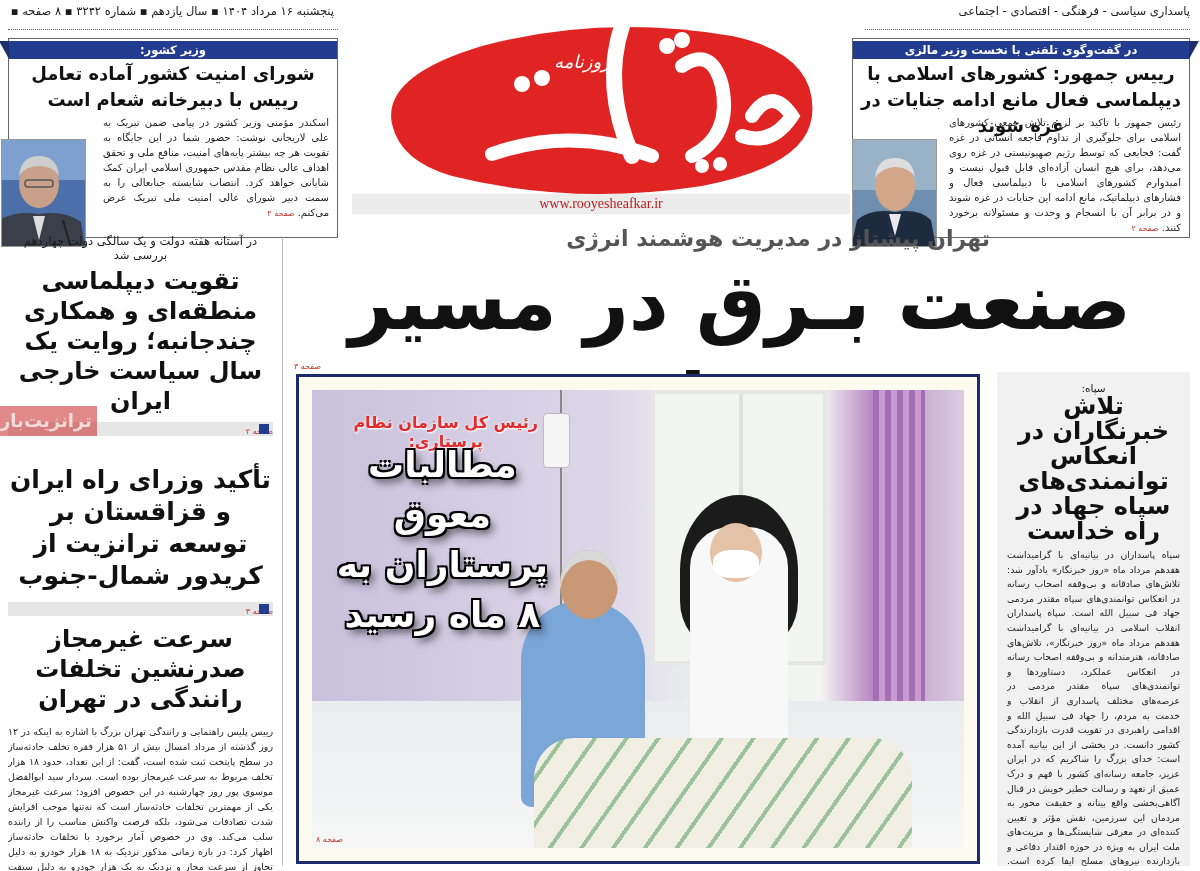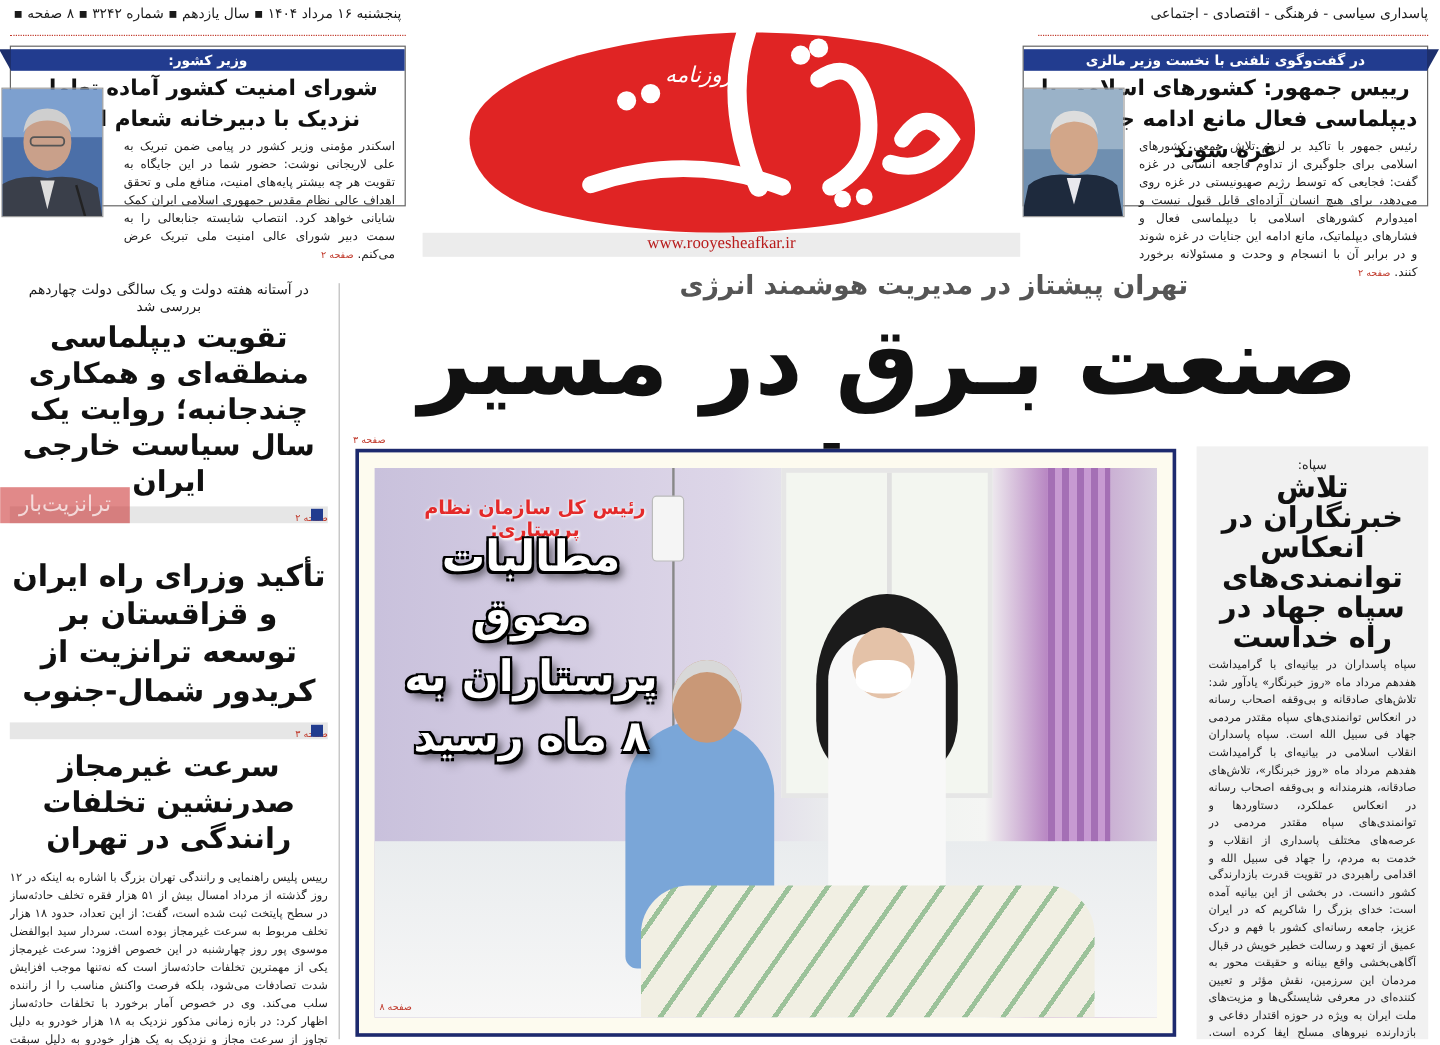--- a/index.html
+++ b/index.html
@@ -3,21 +3,21 @@
 <meta charset="utf-8">
 <style>
   * { box-sizing: border-box; margin: 0; padding: 0; }
   html, body { width: 1200px; height: 871px; overflow: hidden; background: #ffffff; }
   body { font-family: "DejaVu Sans", sans-serif; color: #1a1a1a; position: relative; direction: rtl; }
 
   .masthead-line { position: absolute; top: 0; height: 30px; font-size: 11.5px; line-height: 22px; border-bottom: 1px dotted #c0392b; white-space: nowrap; overflow: hidden; }
   #topleft { left: 8px; width: 330px; text-align: right; padding-right: 4px; }
   #topright { right: 10px; width: 325px; text-align: right; }
 
-  .brief { position: absolute; top: 38px; height: 134px; border: 1px solid #666; background: #fff; }
+  .brief { position: absolute; top: 38px; height: 200px; border: 1px solid #666; background: #fff; }
   .brief .kicker { position: absolute; top: 2px; left: 0; right: 0; height: 18px; background: #223c8f; color: #fff; font-size: 11.5px; font-weight: bold; line-height: 18px; text-align: center; }
   .brief .kicker::after { content: ""; position: absolute; top: 0; width: 0; height: 0; border-top: 18px solid #1d2f6d; }
   #brief-right .kicker::after { right: -10px; border-right: 10px solid transparent; }
   #brief-left .kicker::after { left: -10px; border-left: 10px solid transparent; }
   .brief .headline { position: absolute; top: 22px; left: 6px; right: 6px; font-weight: bold; font-size: 18px; line-height: 26px; text-align: center; color: #111; }
   .brief .body { position: absolute; top: 76px; font-size: 10px; line-height: 15px; text-align: justify; color: #222; }
   .brief .photo { position: absolute; bottom: -10px; width: 85px; height: 108px; overflow: hidden; border: 1px solid #999; }
   .pageref { font-size: 8px; color: #c0392b; }
 
   #brief-right { right: 10px; width: 338px; }
@@ -53,21 +53,21 @@
   #photo .headline { position: absolute; left: 2%; top: 11%; width: 36%; text-align: center; color: #fff; font-weight: bold; font-size: 36px; line-height: 50px; text-shadow: 2px 2px 0 #000, -2px -2px 0 #000, 2px -2px 0 #000, -2px 2px 0 #000, 4px 5px 8px rgba(0,0,0,.7); }
   #photo .ref { position: absolute; left: 4px; bottom: 4px; }
 
   #leftcol { position: absolute; left: 8px; top: 230px; width: 265px; }
   .leftsep { position: absolute; left: 282px; top: 236px; width: 1px; height: 630px; background: #bbb; }
   .lc-kicker { font-size: 11.5px; text-align: center; margin-top: 4px; }
   .lc-head { font-weight: bold; font-size: 24px; line-height: 30px; text-align: center; color: #111; }
   .lc-bar { height: 14px; background: #e6e6e6; margin: 6px 0; position: relative; padding-left: 4px; line-height: 14px; }
   .lc-bar::after { content: ""; position: absolute; right: 4px; top: 2px; width: 10px; height: 10px; background: #223c8f; }
   .lc-body { font-size: 9.5px; line-height: 15px; text-align: justify; color: #222; }
-  .watermark { position: absolute; left: 0; top: 406px; width: 108px; height: 30px; background: rgba(200,40,40,0.55); color: rgba(255,255,255,.7); font-weight: normal; font-size: 18px; line-height: 30px; text-align: center; }
+  .watermark { position: absolute; left: 0; top: 406px; width: 97px; height: 30px; background: rgba(200,40,40,0.55); color: rgba(255,255,255,.7); font-weight: bold; font-size: 18px; line-height: 30px; text-align: left; }
 
   #rightcol { position: absolute; right: 10px; top: 372px; width: 193px; height: 494px; background: #f1f1f1; padding: 10px 10px 6px; }
   #rightcol .kicker { font-size: 10.5px; text-align: center; }
   #rightcol .headline { font-weight: bold; font-size: 24px; line-height: 25px; text-align: center; color: #111; margin-bottom: 4px; }
   #rightcol .body { font-size: 9.3px; line-height: 14.6px; text-align: justify; color: #222; }
 </style>
 </head>
 <body>
 
 <div class="masthead-line" id="topright"><span>پاسداری سیاسی - فرهنگی - اقتصادی - اجتماعی</span></div>
@@ -87,21 +87,21 @@
       <ellipse cx="44" cy="46" rx="20" ry="25" fill="#d2a689"></ellipse>
       <path d="M24 38 Q26 18 44 18 Q62 18 64 38 Q60 28 44 27 Q30 28 24 38Z" fill="#ddd"></path>
       <path d="M0 108 L6 80 Q20 68 44 72 Q68 68 80 80 L85 108Z" fill="#1e2a3d"></path>
       <path d="M38 74 L44 96 L50 74Z" fill="#e8e8ee"></path>
     </svg>
   </div>
 </div>
 
 <div class="brief" id="brief-left">
   <div class="kicker">وزیر کشور:</div>
-  <div class="headline">شورای امنیت کشور آماده تعامل نزدیک با دبیرخانه شعام است</div>
+  <div class="headline">شورای امنیت کشور آماده تعامل رییس با دبیرخانه شعام است</div>
   <div class="body">
     <span>اسکندر مؤمنی وزیر کشور در پیامی ضمن تبریک به علی لاریجانی نوشت: حضور شما در این جایگاه به تقویت هر چه بیشتر پایه‌های امنیت، منافع ملی و تحقق اهداف عالی نظام مقدس جمهوری اسلامی ایران کمک شایانی خواهد کرد. انتصاب شایسته جنابعالی را به سمت دبیر شورای عالی امنیت ملی تبریک عرض می‌کنم.</span>
     <span class="pageref">صفحه ۲</span>
   </div>
   <div class="photo">
     <svg width="92" height="108" viewBox="0 0 92 108">
       <rect width="92" height="108" fill="#4b6fa8"></rect>
       <rect x="0" y="0" width="92" height="40" fill="#7da0cf"></rect>
       <ellipse cx="46" cy="44" rx="20" ry="24" fill="#c9a08a"></ellipse>
       <path d="M26 36 Q28 16 46 16 Q64 16 66 36 Q60 26 46 26 Q32 26 26 36Z" fill="#cfcfcf"></path>

